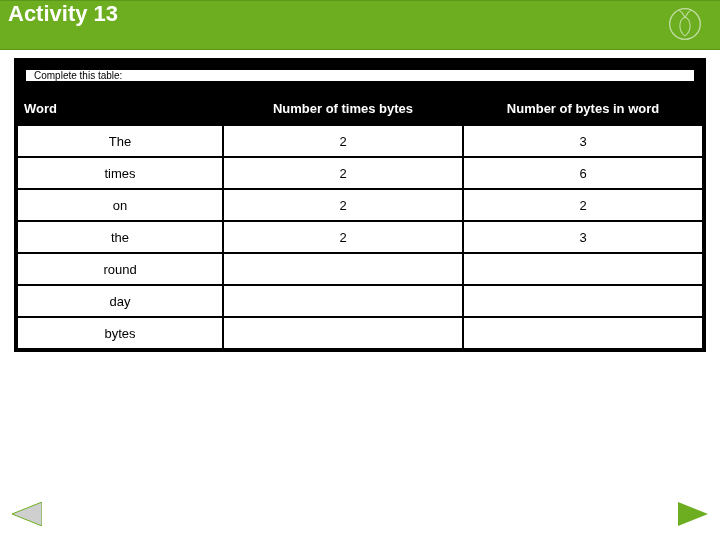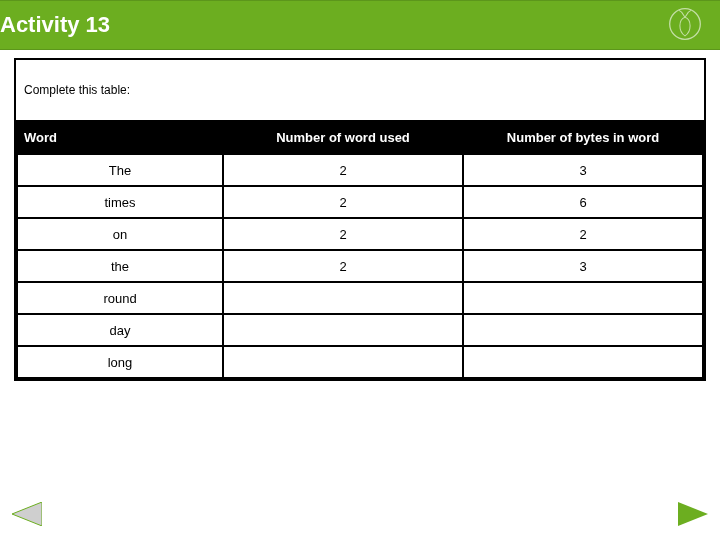--- a/index.html
+++ b/index.html
@@ -17,22 +17,21 @@
     height: 540px;
     background: #ffffff;
   }
   .header {
     position: relative;
     height: 48px;
     background: #6cae20;
     border-top: 1px solid #5c961b;
     border-bottom: 1px solid #5c961b;
     display: flex;
-    align-items: center;
-    padding-left: 0;
+    padding-left: 8px;
   }
   .header-title {
     color: #ffffff;
     font-size: 22px;
     font-weight: bold;
   }
   .logo {
     position: absolute;
     right: 18px;
     top: 6px;
@@ -45,23 +44,23 @@
     left: 14px;
     right: 14px;
     top: 58px;
   }
   .black-frame {
     background: #000;
     padding: 2px;
   }
   .instruction {
     background: #ffffff;
-    margin: 0;
-    padding: 23px 8px;
-    font-size: 12px;
+    margin: 10px;
+    padding: 0 8px;
+    font-size: 10px;
     color: #000;
   }
   table {
     border-collapse: separate;
     border-spacing: 2px;
     width: 100%;
     background: #000;
     table-layout: fixed;
   }
   col.c-word  { width: 30%; }
@@ -122,21 +121,21 @@
 
       <table>
         <colgroup>
           <col class="c-word">
             <col class="c-times">
             <col class="c-bytes">
         </colgroup>
         <thead>
           <tr>
             <th class="left">Word</th>
-            <th>Number of word used</th>
+            <th>Number of times bytes</th>
             <th>Number of bytes in word</th>
           </tr>
         </thead>
         <tbody>
 
           <tr>
             <td class="left">The</td>
             <td>2</td>
             <td>3</td>
           </tr>
@@ -159,21 +158,21 @@
             <td class="left">round</td>
             <td></td>
             <td></td>
           </tr>
           <tr>
             <td class="left">day</td>
             <td></td>
             <td></td>
           </tr>
           <tr>
-            <td class="left">long</td>
+            <td class="left">bytes</td>
             <td></td>
             <td></td>
           </tr>
         </tbody>
       </table>
     </div>
   </div>
 
   <span class="nav-left">
     <span>

